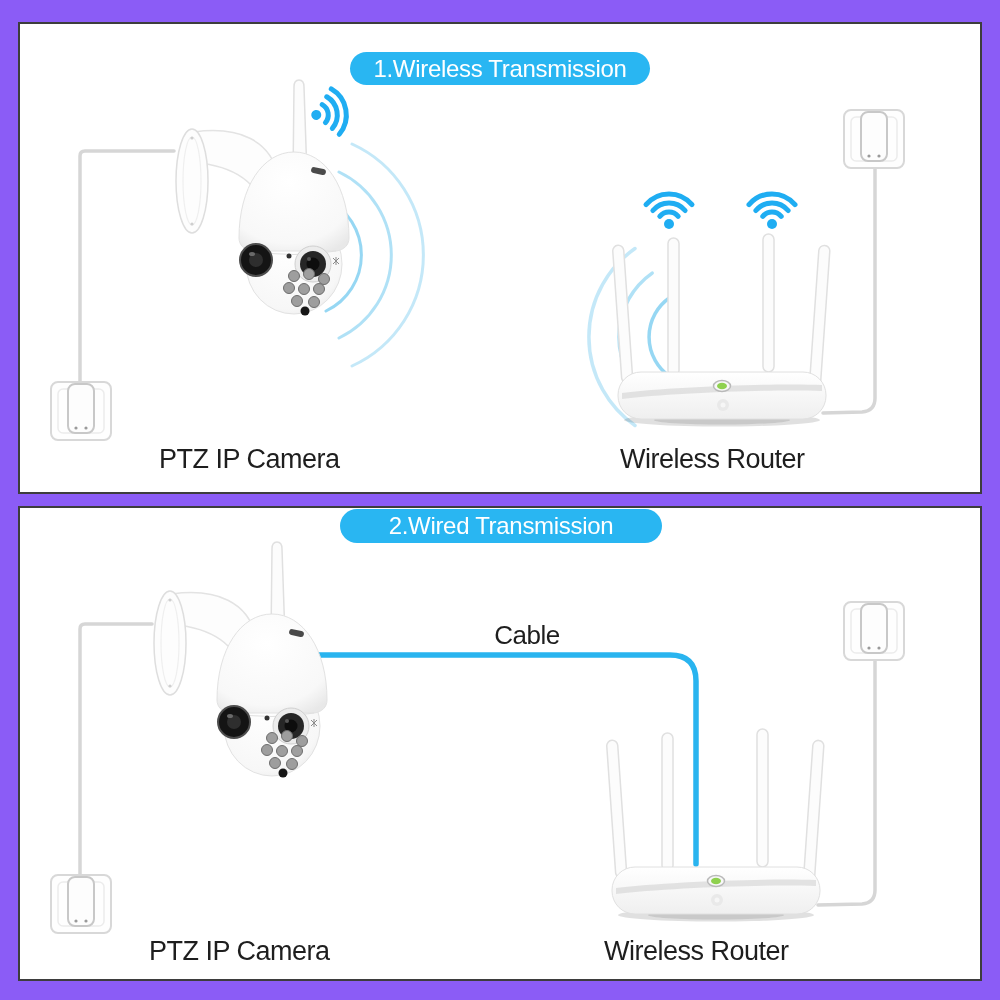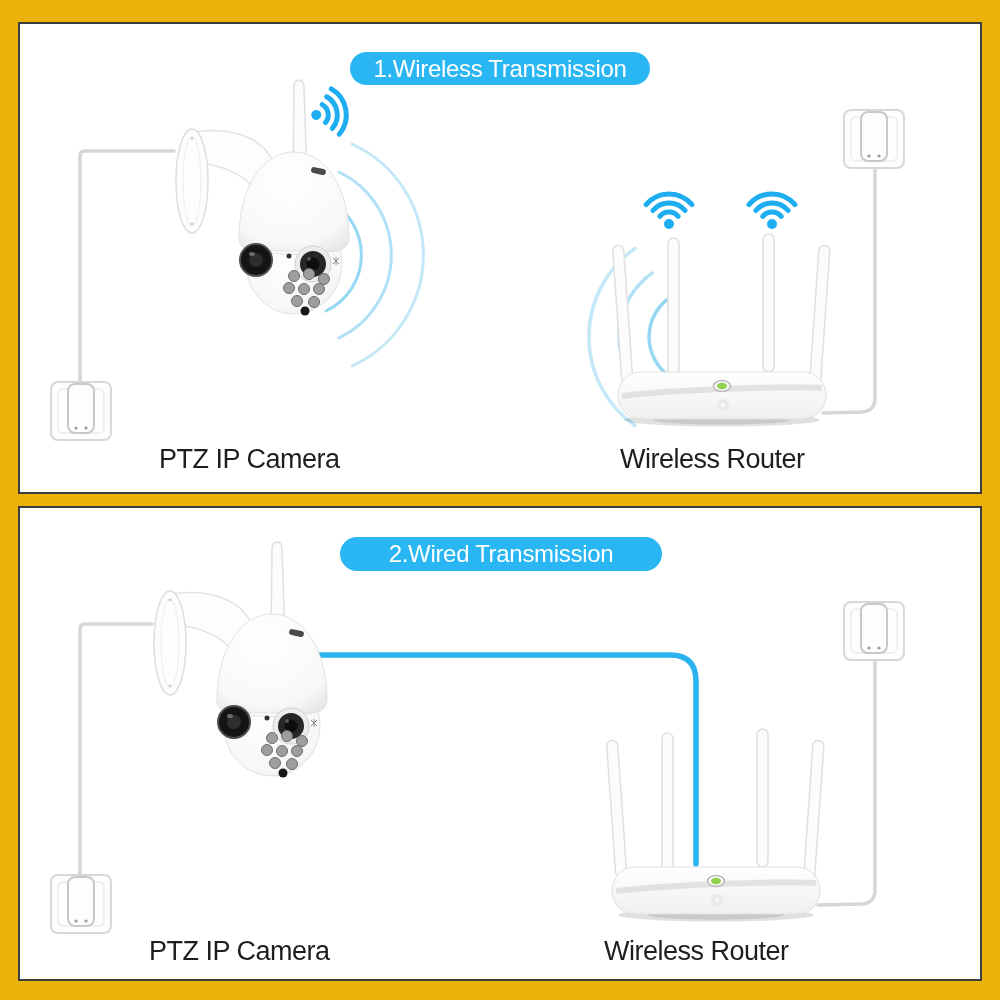--- a/index.html
+++ b/index.html
@@ -1,25 +1,25 @@
 <!DOCTYPE html>
 <html style="--accent-cyan: #29b6f2; --cable-cyan: #29b4ef; --wifi-blue: #1fadf2; --ripple-blue: #7ccdf0; --led-green: #8fd14f; --panel-border: #3d3d3d; --text: #1e1e1e;"><head>
 <meta charset="utf-8">
 <style>
   html,body{margin:0;padding:0;background:#fff;}
-  #stage{position:relative;width:1000px;height:1000px;background:#eab308;overflow:hidden;
+  #stage{position:relative;width:1000px;height:1000px;background:#8b5cf6;overflow:hidden;
          font-family:"Liberation Sans", sans-serif;}
   .panel{position:absolute;background:#fff;border:2px solid var(--panel-border,#3d3d3d);}
   #panel1{left:18px;top:22px;width:960px;height:468px;}
   #panel2{left:18px;top:506px;width:960px;height:471px;}
   #gfx{position:absolute;left:0;top:0;width:1000px;height:1000px;pointer-events:none;}
   .pill{position:absolute;background:var(--accent-cyan,#29b6f2);color:#fff;text-align:center;
         border-radius:17px;letter-spacing:-0.3px;}
   #pill1{left:350px;top:52px;width:300px;height:33px;font-size:24px;line-height:33px;}
-  #pill2{left:340px;top:537px;width:322px;height:34px;font-size:24px;line-height:34px;}
+  #pill2{left:340px;top:509px;width:322px;height:34px;font-size:24px;line-height:34px;}
   .dev-label{position:absolute;color:var(--text,#1e1e1e);font-size:27px;letter-spacing:-0.5px;
              width:220px;white-space:nowrap;}
   #lbl-cam1{left:159px;top:444px;}
   #lbl-rtr1{left:620px;top:444px;}
   #lbl-cam2{left:149px;top:936px;}
   #lbl-rtr2{left:604px;top:936px;}
   #lbl-cable{position:absolute;left:427px;top:620px;width:200px;text-align:center;
              color:var(--text,#1e1e1e);font-size:26px;letter-spacing:-0.5px;}
   .ripple{fill:none;stroke:var(--ripple-blue,#7ccdf0);stroke-linecap:round;}
   .cable-white{fill:none;stroke:#d6d6d6;stroke-width:3.5;stroke-linecap:round;}
@@ -162,16 +162,17 @@
     <use href="#outlet" x="843" y="601"></use>
     <use href="#cam" x="146" y="538"></use>
     <use href="#router" x="604" y="728"></use>
   </svg>
 
   <div class="pill" id="pill1">1.Wireless Transmission</div>
   <div class="pill" id="pill2">2.Wired Transmission</div>
 
   <div class="dev-label" id="lbl-cam1">PTZ IP Camera</div>
   <div class="dev-label" id="lbl-rtr1">Wireless Router</div>
+  <div id="lbl-cable">Cable</div>
   <div class="dev-label" id="lbl-cam2">PTZ IP Camera</div>
   <div class="dev-label" id="lbl-rtr2">Wireless Router</div>
 
 </div>
 
 </body></html>

